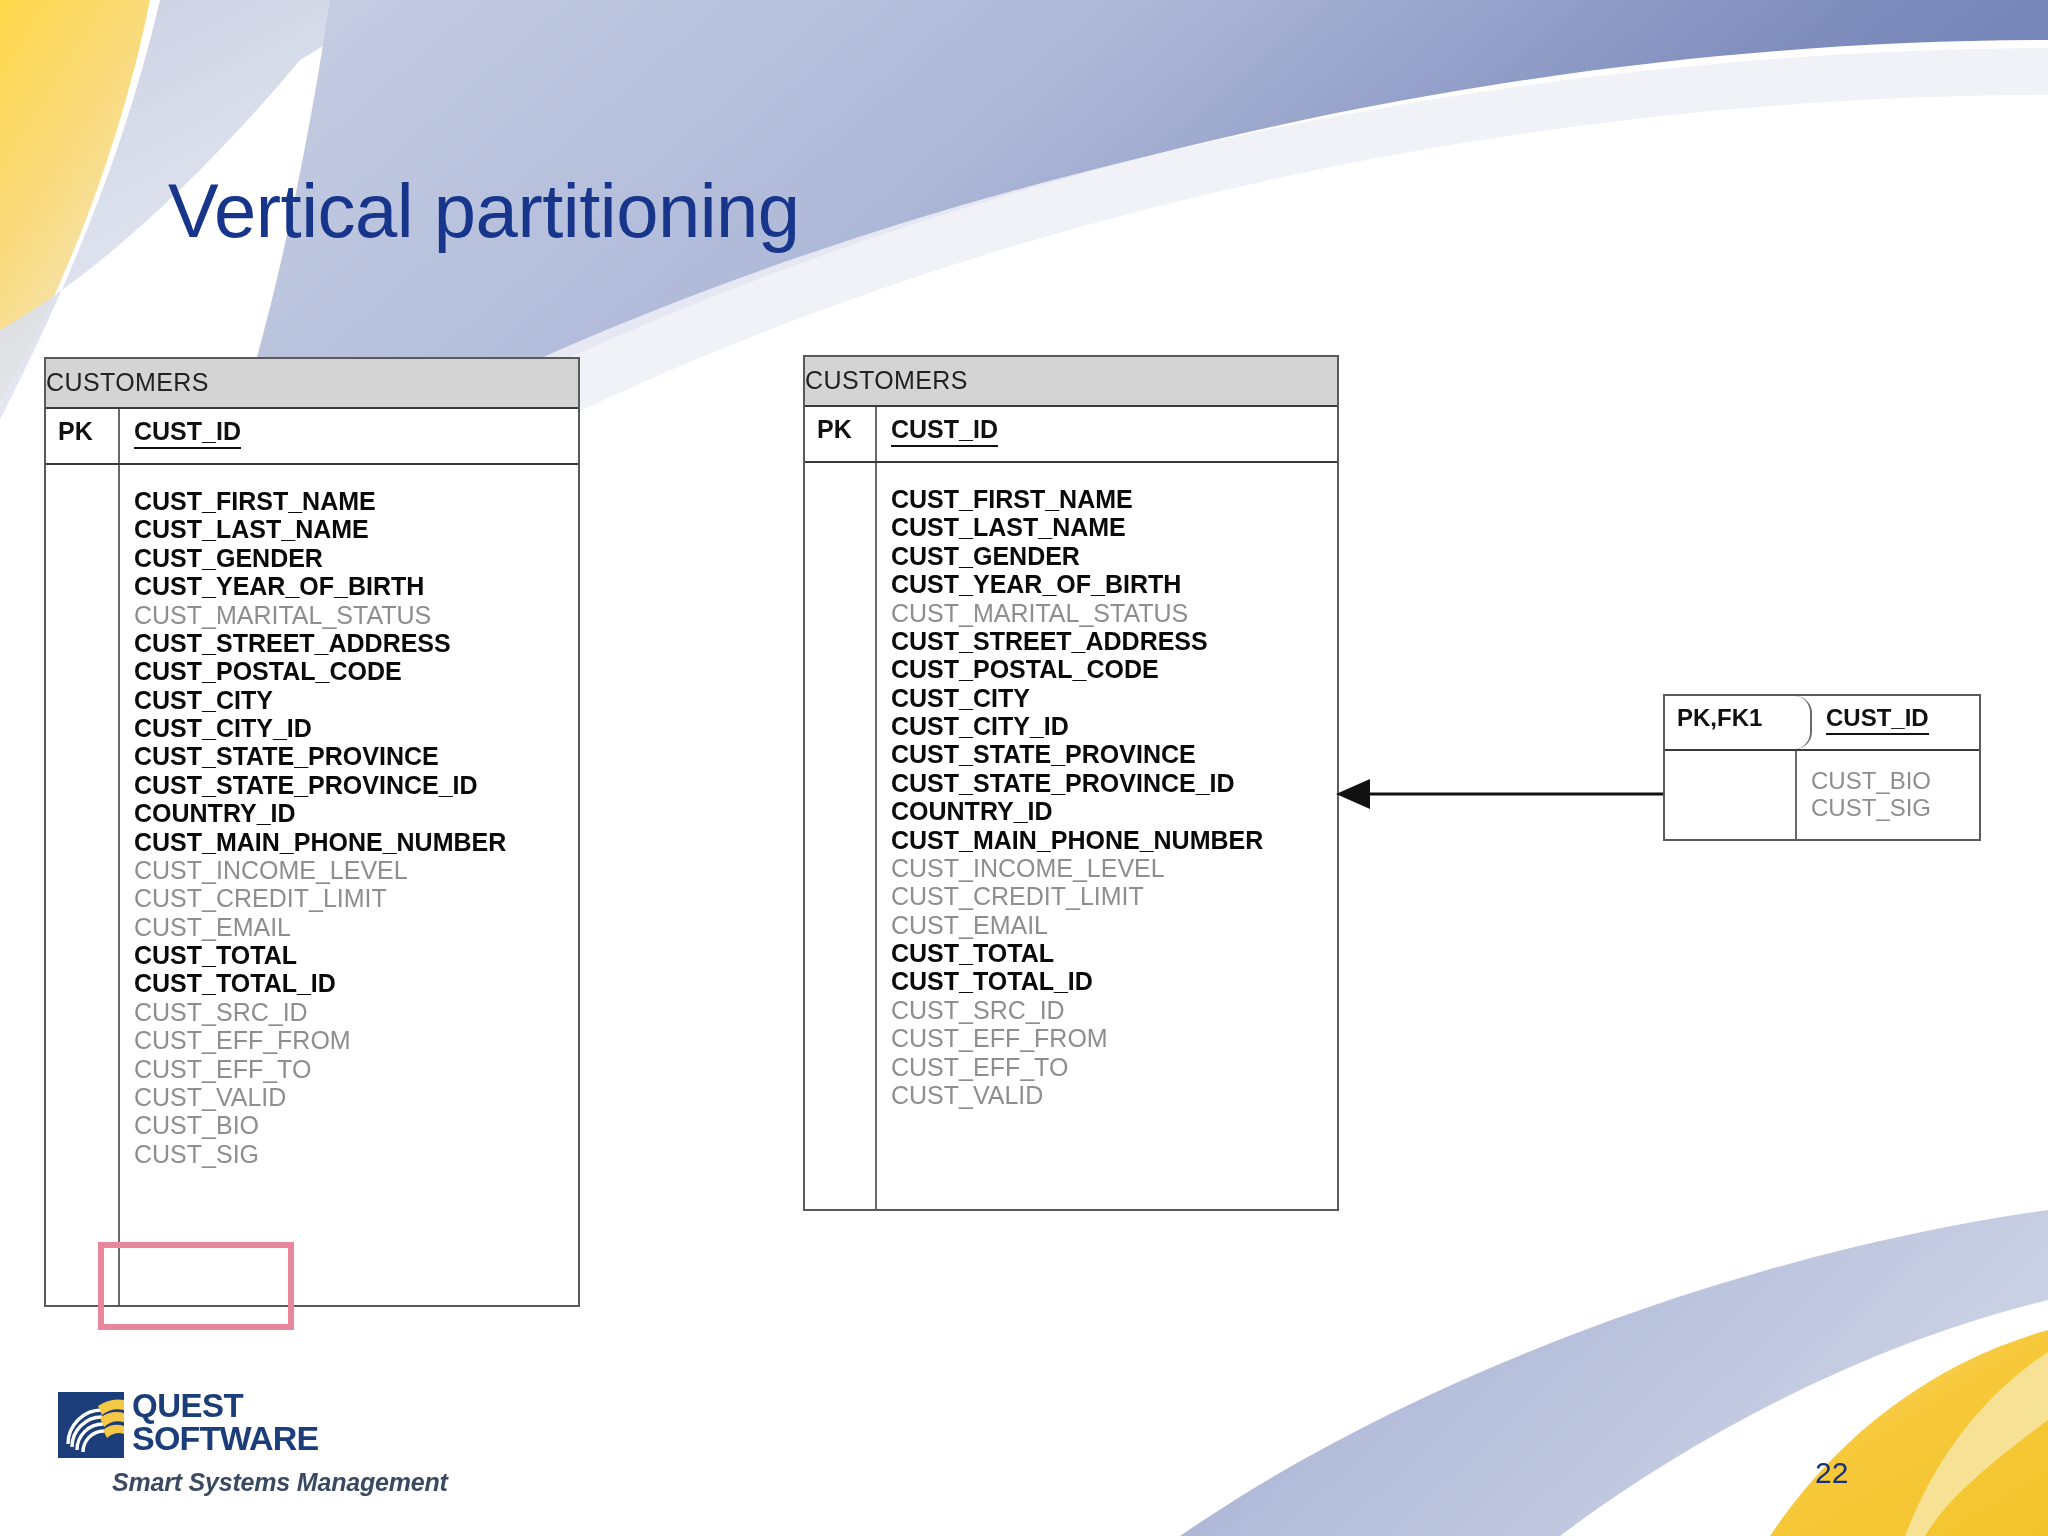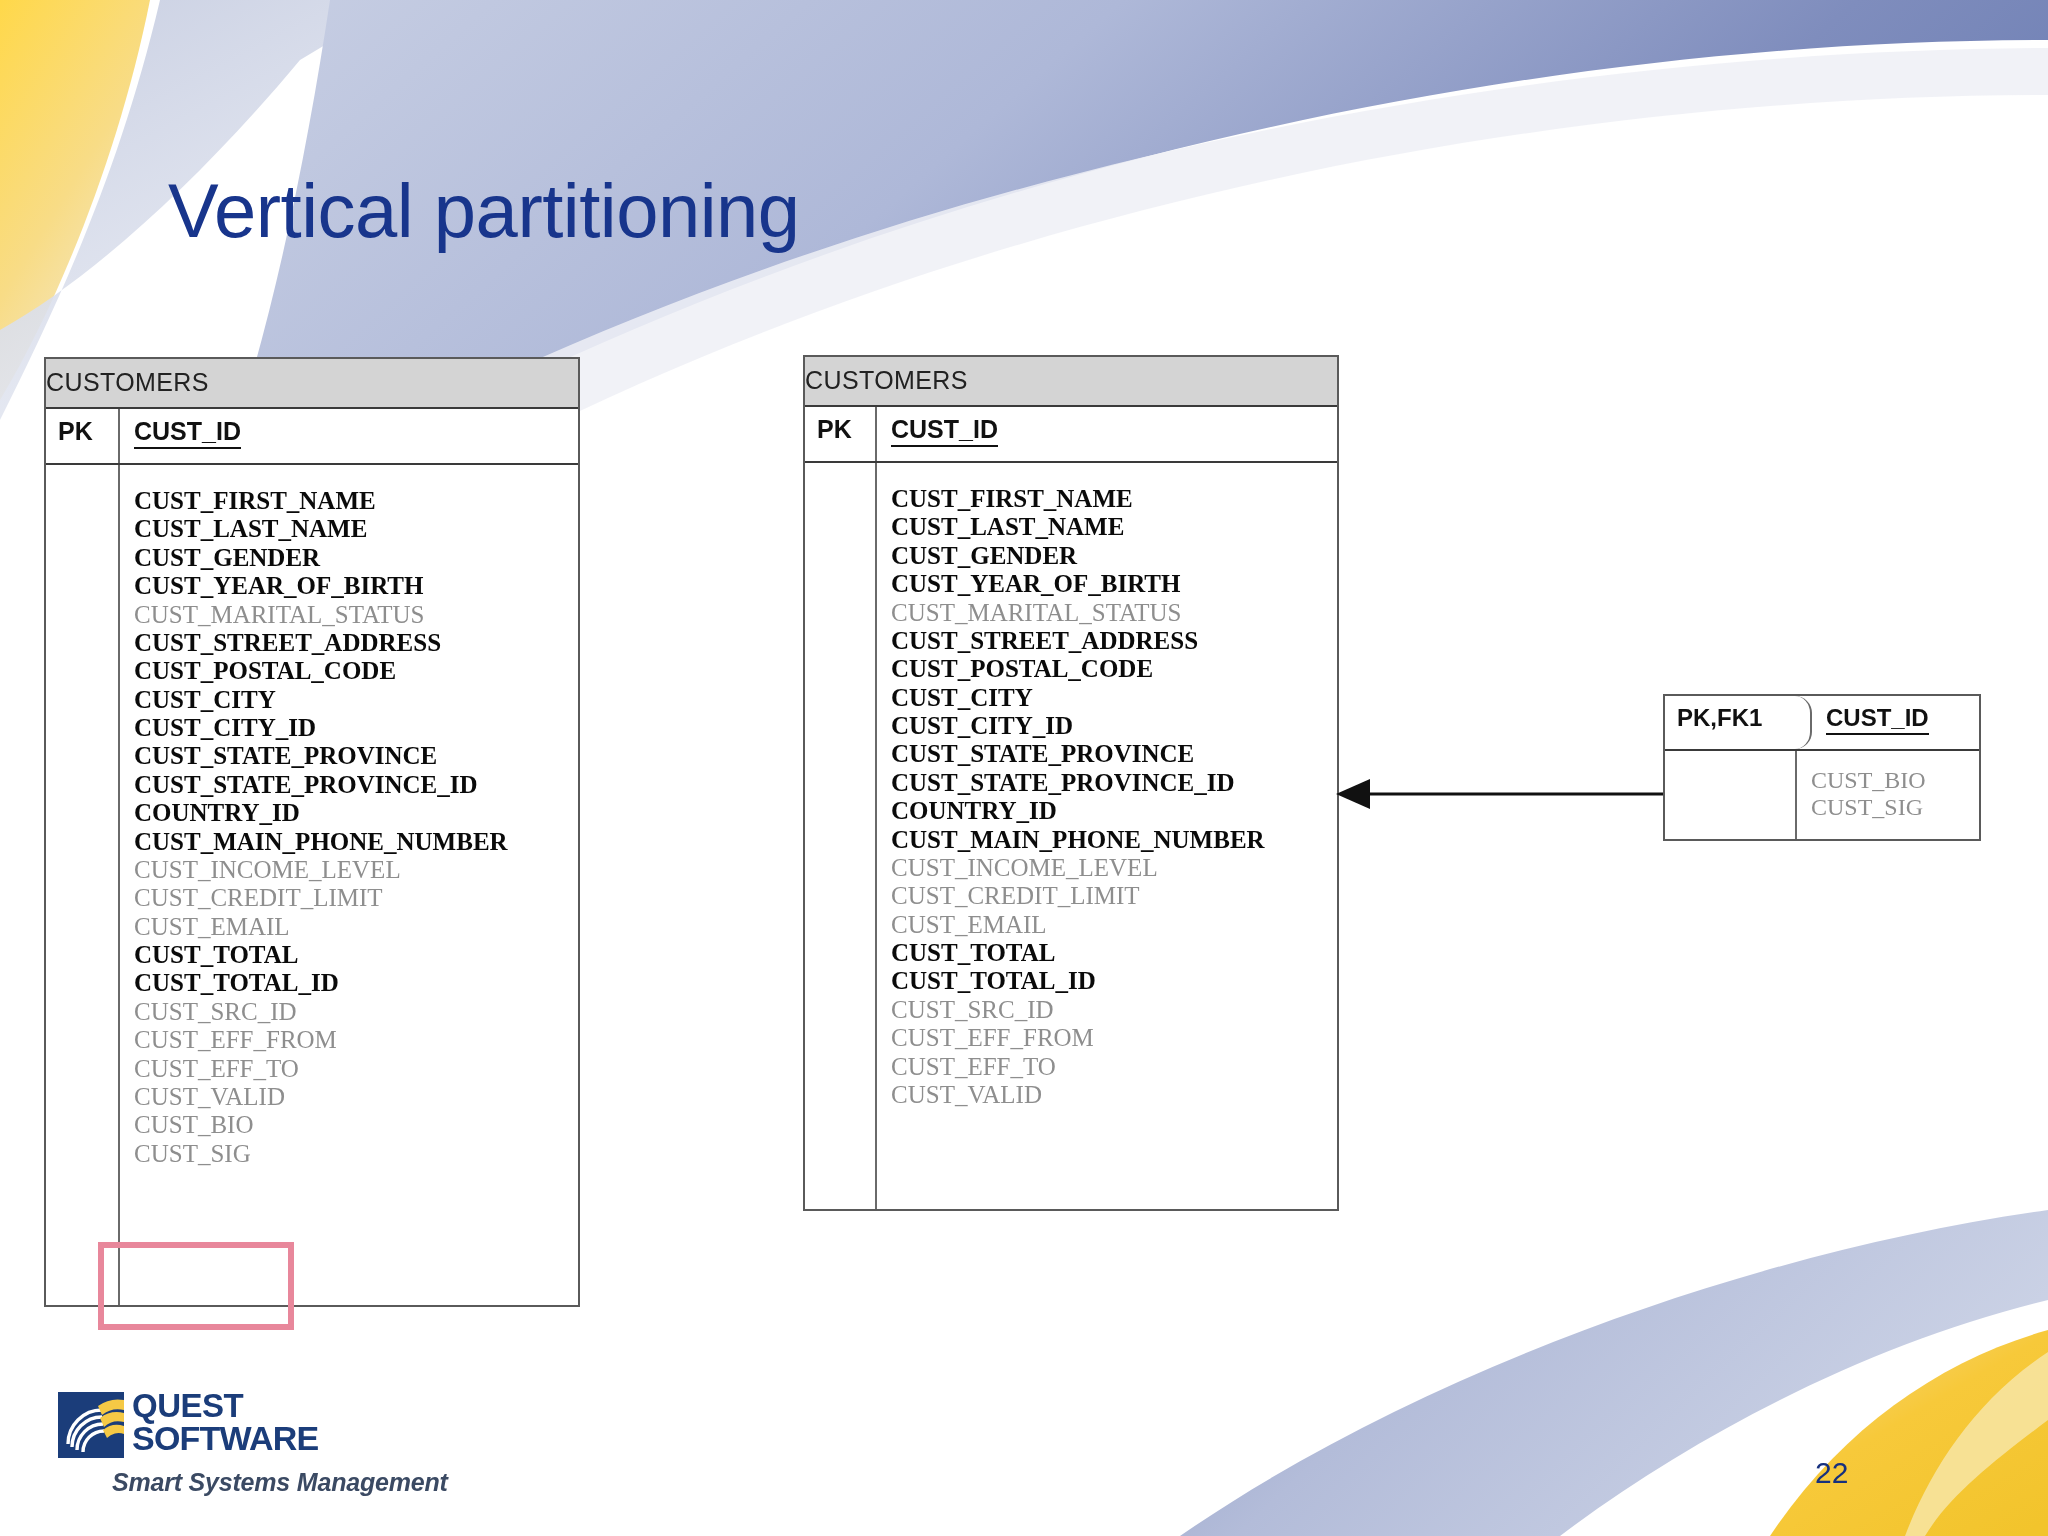--- a/index.html
+++ b/index.html
@@ -75,21 +75,20 @@
     font-weight: bold;
     color: #111111;
     flex: 1;
   }
   .er-keyname span {
     border-bottom: 2px solid #111111;
     padding-bottom: 2px;
   }
   .er-body {
     display: flex;
-    font-family: Liberation Serif, serif;
   }
   .er-gutter {
     box-sizing: border-box;
     border-right: 2px solid #6a6a6a;
   }
   .er-cols {
     flex: 1;
     box-sizing: border-box;
     padding: 22px 0 14px 14px;
   }

